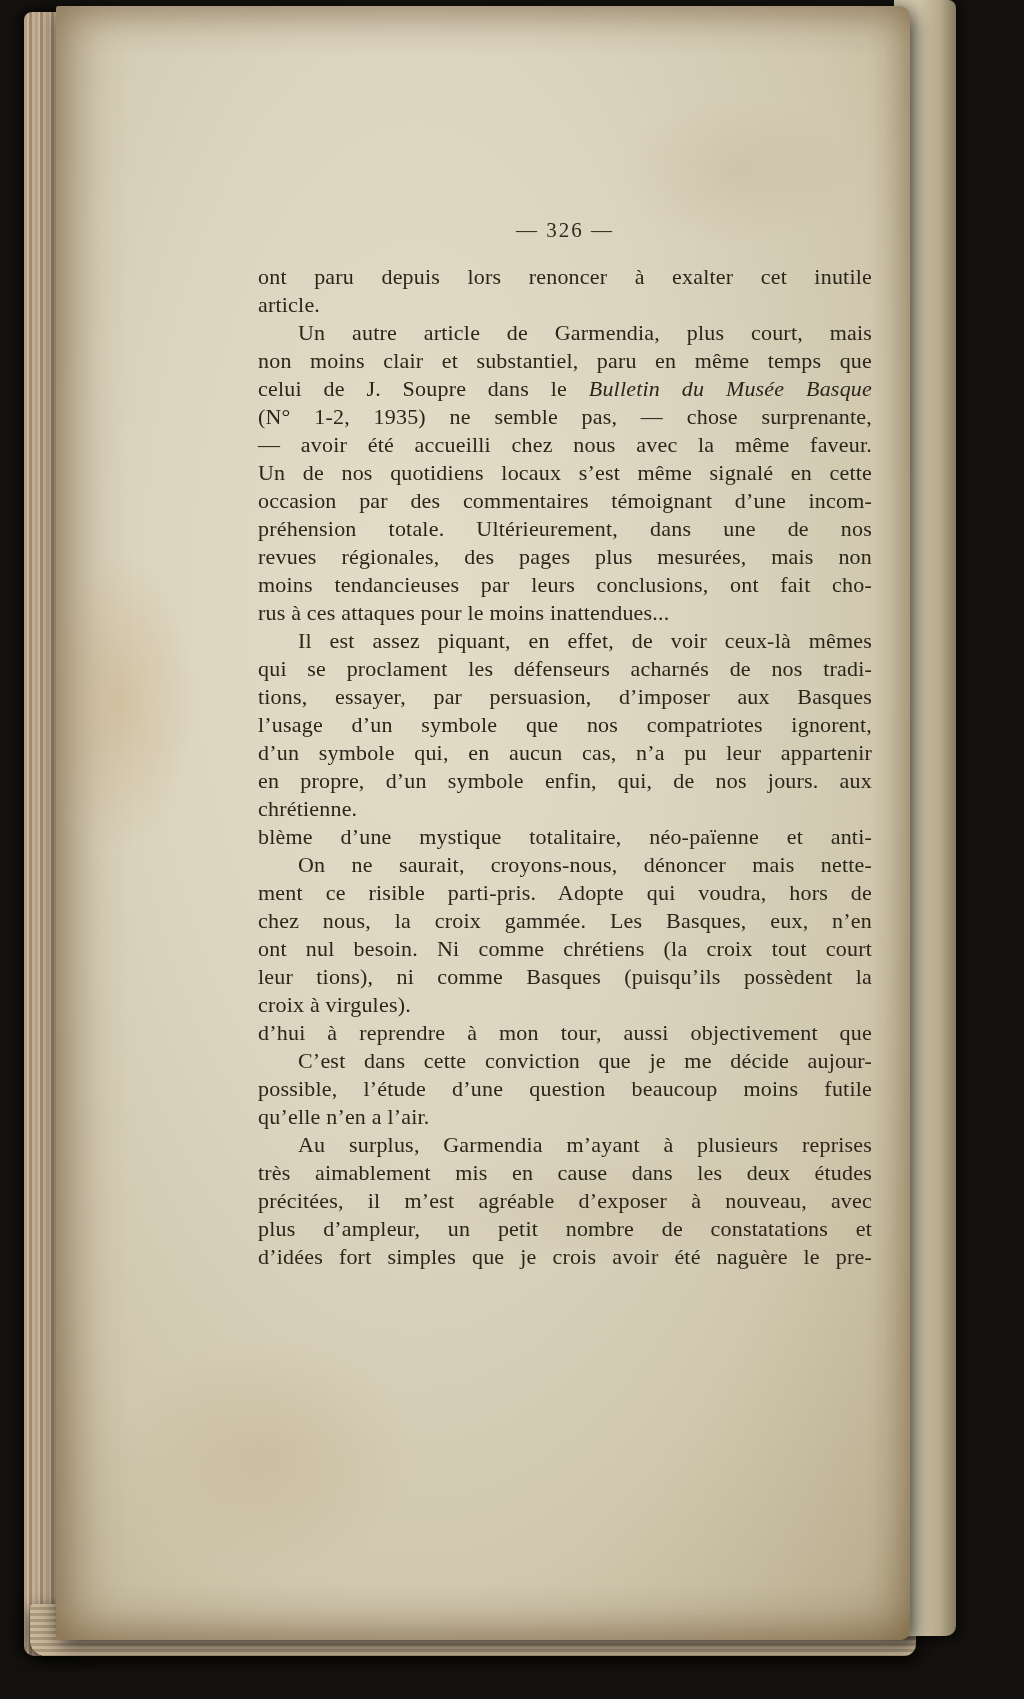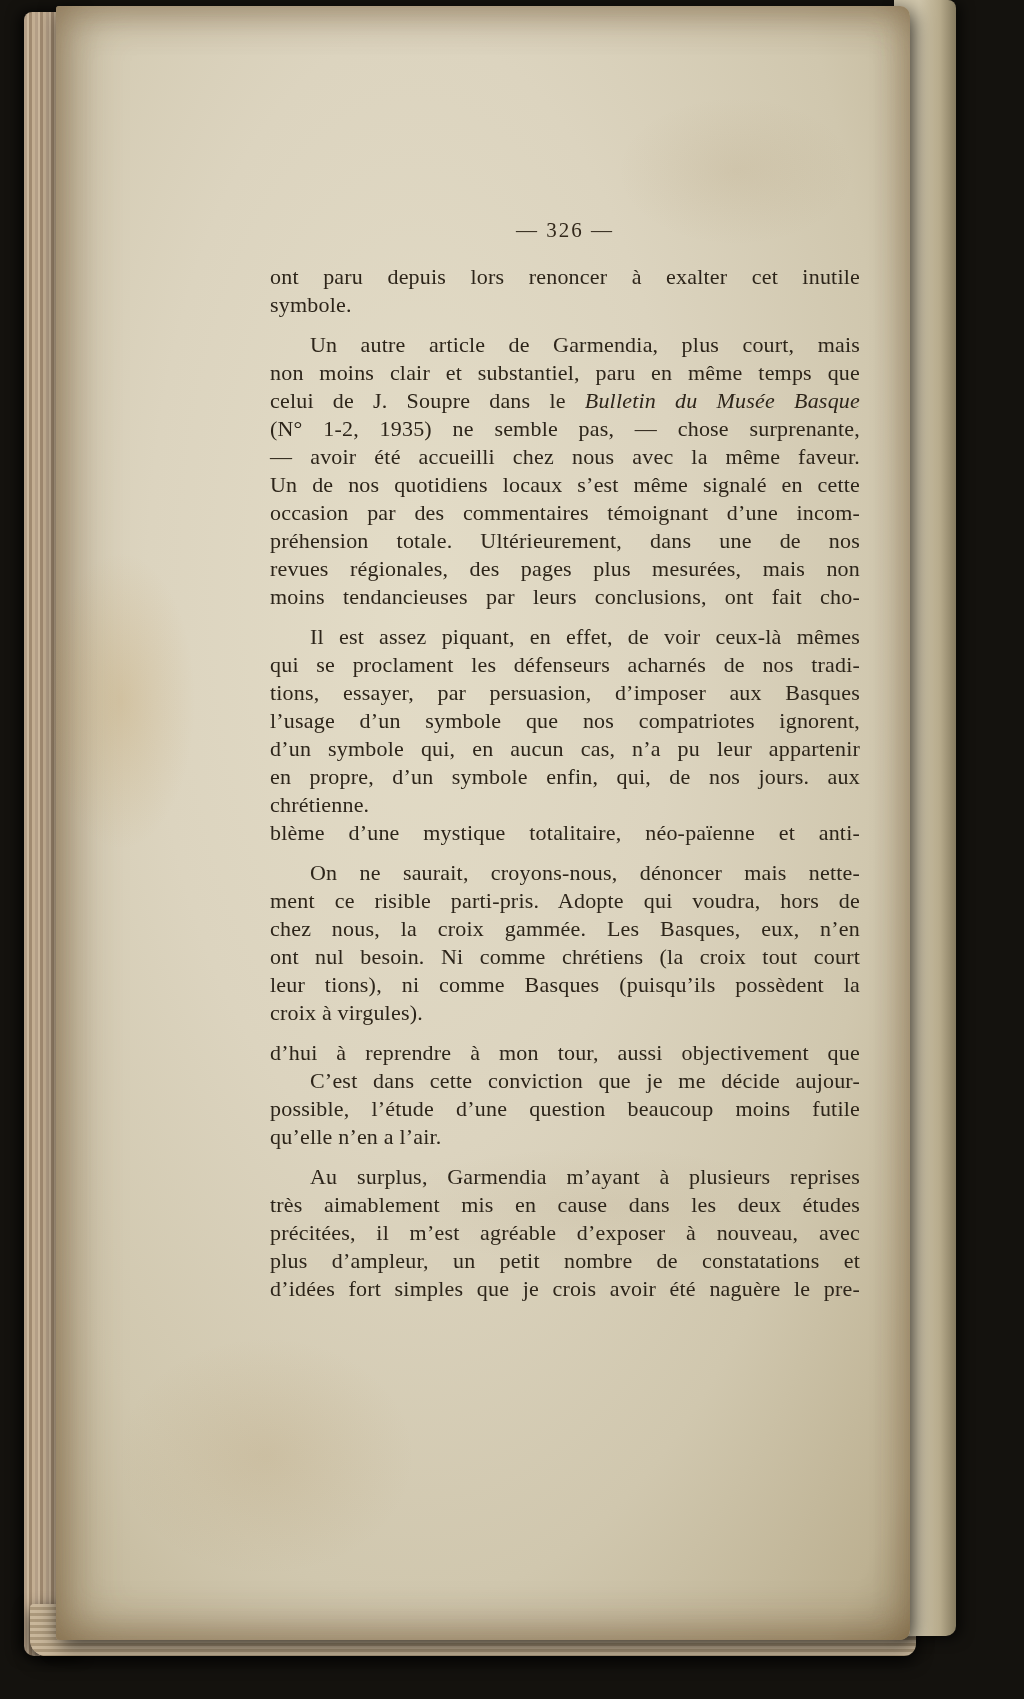--- a/index.html
+++ b/index.html
@@ -89,21 +89,21 @@
     width: 614px;
     color: #2d251a;
   }
   .page-number {
     text-align: center;
     font-size: 21px;
     letter-spacing: 2px;
     margin-bottom: 20px;
     color: #33291c;
   }
-  .paragraph { margin: 12px; }
+  .paragraph { margin: 0; }
   .line {
     font-size: 22px;
     line-height: 28px;
     text-align: justify;
     text-align-last: justify;
     letter-spacing: 0.2px;
     white-space: normal;
   }
   .line.no-justify {
     text-align: left;
@@ -124,33 +124,34 @@
     <div class="stain stain-1"></div>
     <div class="stain stain-2"></div>
     <div class="stain stain-3"></div>
     <div class="stain stain-4"></div>
 
     <div class="text-block">
       <div class="page-number">— 326 —</div>
       <div id="paragraphs">
           <div class="paragraph">
             <div class="line"><span>ont paru depuis lors renoncer à exalter cet inutile</span></div>
-            <div class="line no-justify"><span>symbole.</span></div>
+            <div class="line no-justify"><span>article.</span></div>
           </div>
           <div class="paragraph">
             <div class="line indent"><span>Un autre article de Garmendia, plus court, mais</span></div>
             <div class="line"><span>non moins clair et substantiel, paru en même temps que</span></div>
             <div class="line"><span>celui de J. Soupre dans le </span><span class="italic">Bulletin du Musée Basque</span></div>
             <div class="line"><span>(N° 1-2, 1935) ne semble pas, — chose surprenante,</span></div>
             <div class="line"><span>— avoir été accueilli chez nous avec la même faveur.</span></div>
             <div class="line"><span>Un de nos quotidiens locaux s’est même signalé en cette</span></div>
             <div class="line"><span>occasion par des commentaires témoignant d’une incom-</span></div>
             <div class="line"><span>préhension totale. Ultérieurement, dans une de nos</span></div>
             <div class="line"><span>revues régionales, des pages plus mesurées, mais non</span></div>
             <div class="line"><span>moins tendancieuses par leurs conclusions, ont fait cho-</span></div>
+            <div class="line no-justify"><span>rus à ces attaques pour le moins inattendues...</span></div>
           </div>
           <div class="paragraph">
             <div class="line indent"><span>Il est assez piquant, en effet, de voir ceux-là mêmes</span></div>
             <div class="line"><span>qui se proclament les défenseurs acharnés de nos tradi-</span></div>
             <div class="line"><span>tions, essayer, par persuasion, d’imposer aux Basques</span></div>
             <div class="line"><span>l’usage d’un symbole que nos compatriotes ignorent,</span></div>
             <div class="line"><span>d’un symbole qui, en aucun cas, n’a pu leur appartenir</span></div>
             <div class="line"><span>en propre, d’un symbole enfin, qui, de nos jours. aux</span></div>
             <div class="line no-justify"><span>chrétienne.</span></div>
             <div class="line"><span>blème d’une mystique totalitaire, néo-païenne et anti-</span></div>

